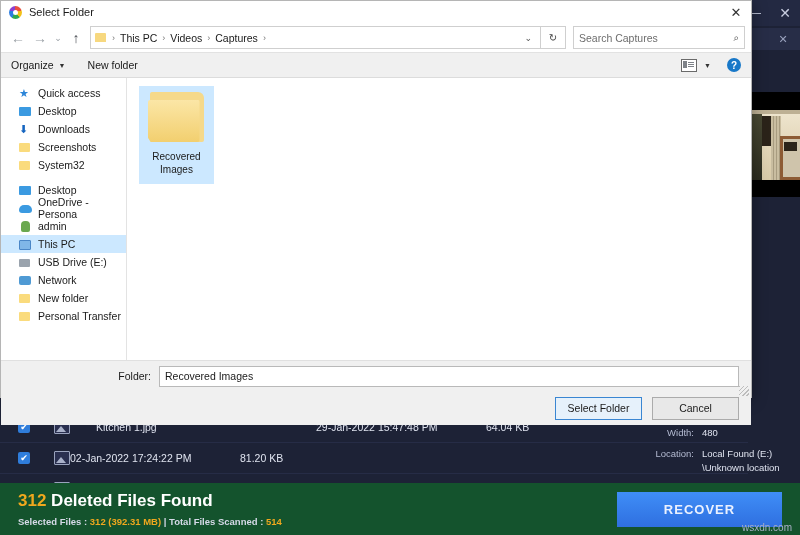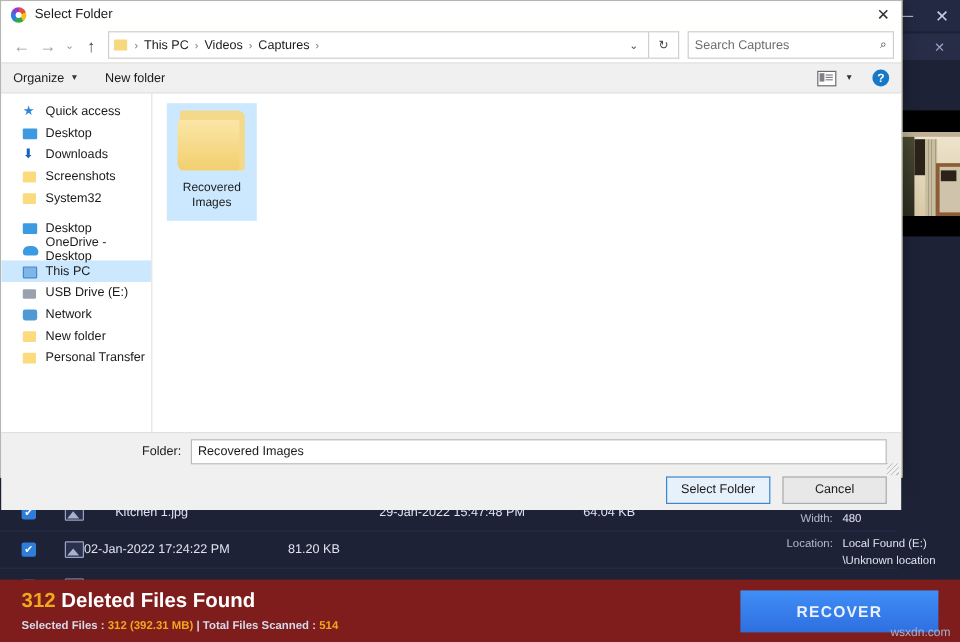--- a/index.html
+++ b/index.html
@@ -52,21 +52,21 @@
        display:flex;align-items:center;justify-content:center;color:#fff;font-size:9px;line-height:1;}
   .fileicon{width:14px;height:12px;margin-left:24px;border:1px solid #9aa3bd;border-radius:1px;
      position:relative;overflow:hidden;background:#2a3050;}
   .fileicon:after{content:"";position:absolute;left:1px;bottom:1px;width:0;height:0;
      border-left:5px solid transparent;border-right:5px solid transparent;border-bottom:6px solid #aab2ca;}
   .fname{margin-left:26px;font-size:10.5px;color:#dfe3ef;width:220px;}
   .fdate{font-size:10.5px;color:#dfe3ef;width:170px;}
   .fsize{font-size:10.5px;color:#dfe3ef;}
 
   
-  #status-bar{position:absolute;left:0;bottom:0;width:800px;height:52px;background:#7f1d1d;}
+  #status-bar{position:absolute;left:0;bottom:0;width:800px;height:52px;background:#14532d;}
   #status-title{position:absolute;left:18px;top:8px;font-size:17px;font-weight:bold;color:#ffffff;}
   #status-title .num{color:#f0a81e;}
   #status-sub{position:absolute;left:18px;top:33px;font-size:9.5px;color:#d6dae8;font-weight:bold;}
   #status-sub .hl{color:#f0a81e;}
   #recover-btn{position:absolute;right:18px;top:9px;width:165px;height:35px;
      background:linear-gradient(to bottom,#3f8ef7,#2f6fe0);
      color:#eaf1ff;font-size:13px;font-weight:bold;letter-spacing:1px;
      display:flex;align-items:center;justify-content:center;}
   #watermark{position:absolute;right:8px;bottom:2px;font-size:10px;color:#a9b0c6;}
 
@@ -320,21 +320,27 @@
       <div class="nav-item" style="margin-top:7px;">
         <div class="nav-ico">
             <div class="ico-monitor"></div>
           </div>
         <span>Desktop</span>
       </div>
       <div class="nav-item">
         <div class="nav-ico">
             <div class="ico-cloud"></div>
           </div>
-        <span>OneDrive - Desktop</span>
+        <span>OneDrive - Persona</span>
+      </div>
+      <div class="nav-item">
+        <div class="nav-ico">
+            <div class="ico-user"></div>
+          </div>
+        <span>admin</span>
       </div>
       <div class="nav-item sel">
         <div class="nav-ico">
             <div class="ico-pc"></div>
           </div>
         <span>This PC</span>
       </div>
       <div class="nav-item">
         <div class="nav-ico">
             <div class="ico-usb"></div>

